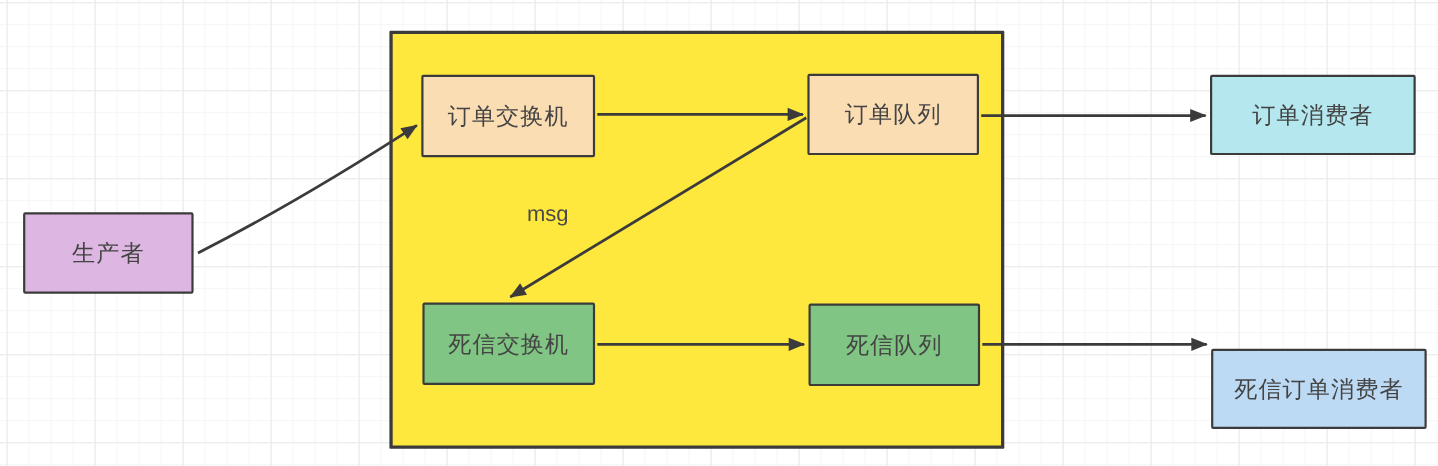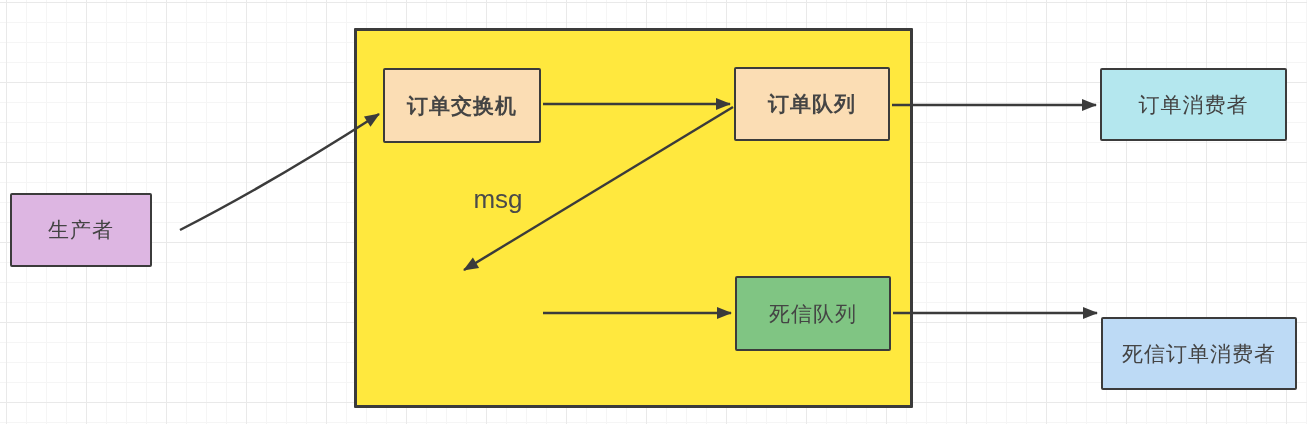--- a/index.html
+++ b/index.html
@@ -34,21 +34,21 @@
     display: flex;
     align-items: center;
     justify-content: center;
     border: 2px solid #3b3b3b;
     border-radius: 2px;
     font-size: 21px;
     color: #444444;
     letter-spacing: 1px;
     text-align: center;
   }
-  .node-producer            { left: 10px;   top: 193px; width: 142px; height: 74px; justify-content: center; }
+  .node-producer            { left: 21px;   top: 193px; width: 155px; height: 74px; justify-content: center; }
   .node-order-exchange      { left: 383px;  top: 68px;  width: 158px; height: 75px; }
   .node-order-queue         { left: 734px;  top: 67px;  width: 156px; height: 74px; }
   .node-order-consumer      { left: 1100px; top: 68px;  width: 187px; height: 73px; }
   .node-dl-exchange         { left: 384px;  top: 275px; width: 157px; height: 75px; }
   .node-dl-queue            { left: 735px;  top: 276px; width: 156px; height: 75px; }
   .node-dl-consumer         { left: 1101px; top: 277px; width: 196px; height: 73px; margin-top: 40px; }
   .edges-layer {
     position: absolute;
     left: 0; top: 0;
     width: 1307px; height: 424px;
@@ -57,21 +57,21 @@
   .edge {
     stroke: #3b3b3b;
     stroke-width: 2.5;
     fill: none;
   }
   .edge-label {
     position: absolute;
     left: 462px; top: 184px;
     width: 72px;
     text-align: center;
-    font-size: 26px;
+    font-size: 20px;
     color: #4a4a4a;
   }
 </style>
 </head>
 <body>
 
 <div class="canvas">
 
   <div class="container-box"></div>
 
@@ -88,32 +88,35 @@
     <path class="edge" d="M543,313 L731,313" marker-end="url(#arrow)"></path>
     <path class="edge" d="M893,313 L1097,313" marker-end="url(#arrow)"></path>
   </svg>
 
   <div class="edge-label">msg</div>
 
   <div class="node node-producer" style="background-color: rgb(221, 182, 226);">
     <span>生产者</span>
   </div>
 
-  <div class="node node-order-exchange" style="background-color: rgb(251, 221, 180); font-weight: bold;">
+  <div class="node node-order-exchange" style="background-color: rgb(251, 221, 180);">
     <span>订单交换机</span>
   </div>
 
-  <div class="node node-order-queue" style="background-color: rgb(251, 221, 180); font-weight: bold;">
+  <div class="node node-order-queue" style="background-color: rgb(251, 221, 180);">
     <span>订单队列</span>
   </div>
 
   <div class="node node-order-consumer" style="background-color: rgb(180, 231, 238); text-align: center;">
     <span>订单消费者</span>
   </div>
 
+  <div class="node node-dl-exchange" style="background-color: rgb(128, 197, 131);">
+    <span>死信交换机</span>
+  </div>
 
   <div class="node node-dl-queue" style="background-color: rgb(128, 197, 131);">
     <span>死信队列</span>
   </div>
 
   <div class="node node-dl-consumer" style="background-color: rgb(189, 218, 245);">
     <span>死信订单消费者</span>
   </div>
 
 </div>

